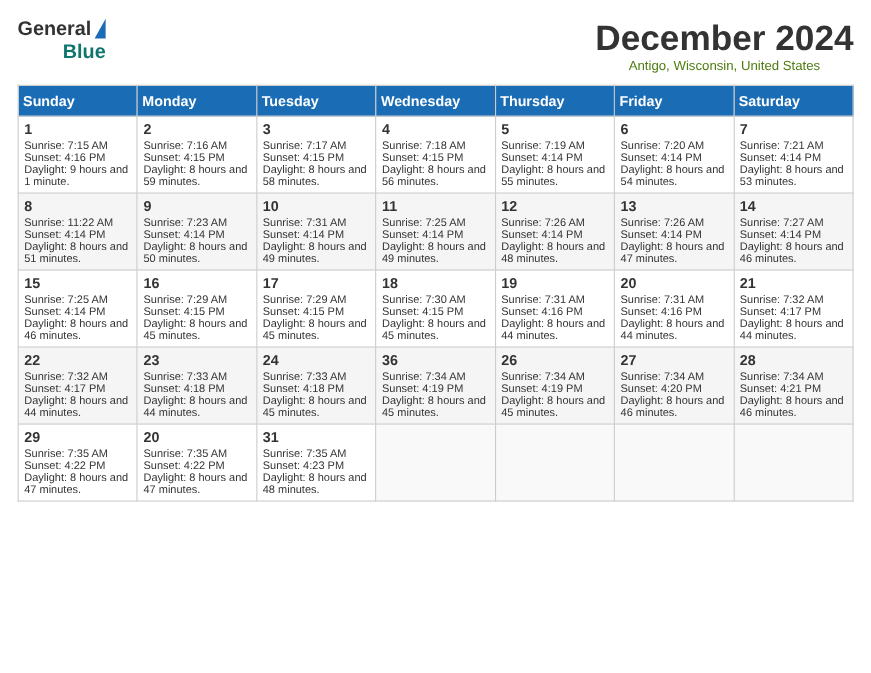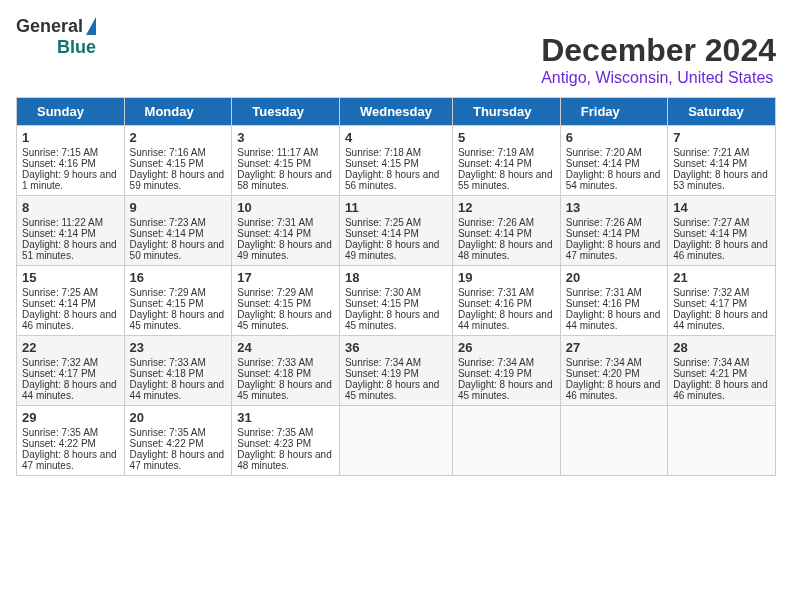--- a/index.html
+++ b/index.html
@@ -30,29 +30,29 @@
     }
     .logo-general { color: #333; font-size: 18px; font-weight: bold; }
     .logo-blue { color: #0f766e; font-size: 18px; font-weight: bold; }
     .logo-triangle {
       width: 0; height: 0;
       border-left: 10px solid transparent;
       border-bottom: 18px solid #1a6db5;
       margin-left: 3px;
       margin-bottom: 2px;
     }
-    .title-area { text-align: left; margin-top: 16px; }
+    .title-area { text-align: center; }
     .month-title { font-size: 32px; font-weight: bold; color: #333; }
-    .location { font-size: 16px; color: #6d28d9; }
+    .location { font-size: 12px; color: #4d7c0f; }
     .calendar { width: 100%; border-collapse: collapse; }
     .calendar th {
       background: #1a6db5;
       color: white;
       text-align: left;
-      padding: 6px 20px;
+      padding: 6px 4px;
       font-size: 13px;
       font-weight: bold;
       border: 1px solid #ccc;
     }
     .calendar td {
       vertical-align: top;
       border: 1px solid #ccc;
       padding: 4px 5px;
       width: 108px;
       min-height: 80px;
@@ -109,21 +109,21 @@
         <span>Daylight: 9 hours and 1 minute.</span>
       </td>
         <td>
         <span class="day-num">2</span>
         <span>Sunrise: 7:16 AM</span><br>
         <span>Sunset: 4:15 PM</span><br>
         <span>Daylight: 8 hours and 59 minutes.</span>
       </td>
         <td>
         <span class="day-num">3</span>
-        <span>Sunrise: 11:17 AM</span><br>
+        <span>Sunrise: 7:17 AM</span><br>
         <span>Sunset: 4:15 PM</span><br>
         <span>Daylight: 8 hours and 58 minutes.</span>
       </td>
         <td>
         <span class="day-num">4</span>
         <span>Sunrise: 7:18 AM</span><br>
         <span>Sunset: 4:15 PM</span><br>
         <span>Daylight: 8 hours and 56 minutes.</span>
       </td>
         <td>

